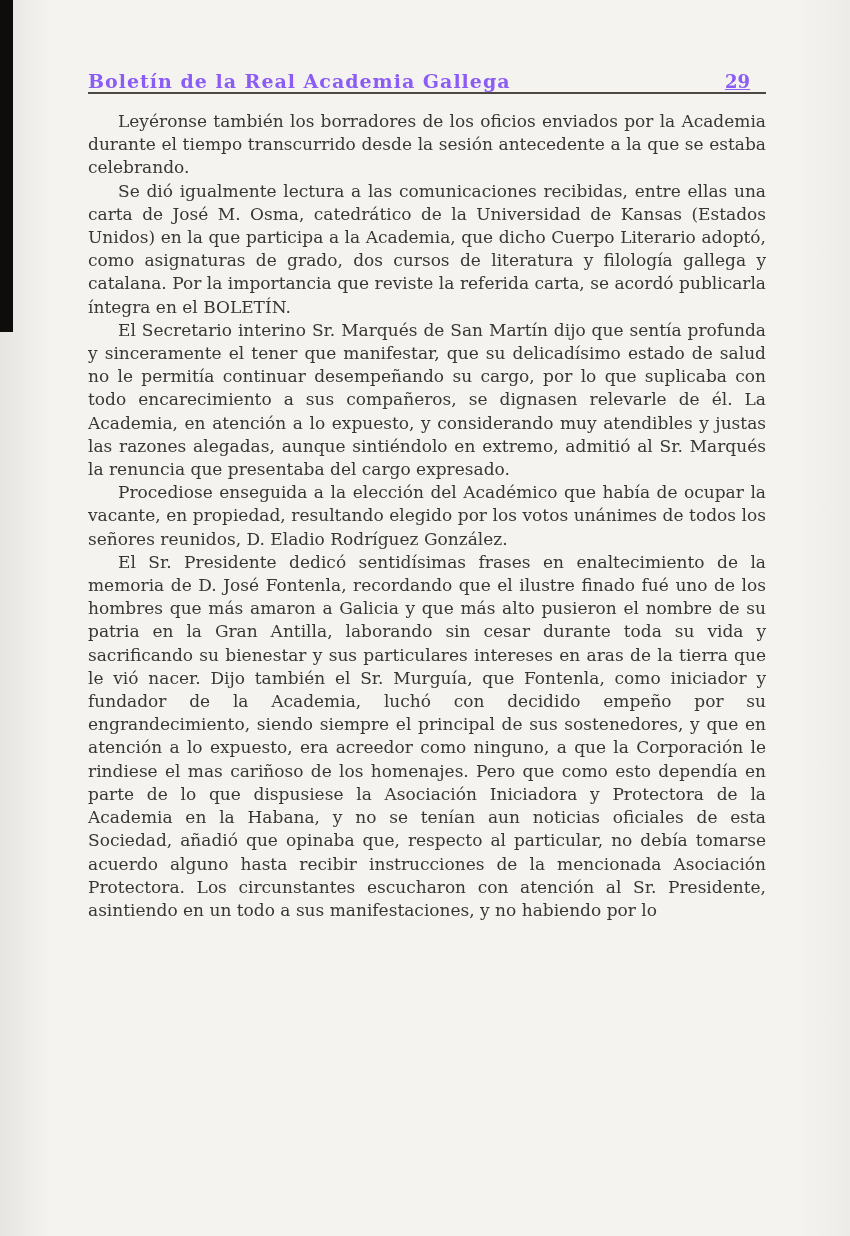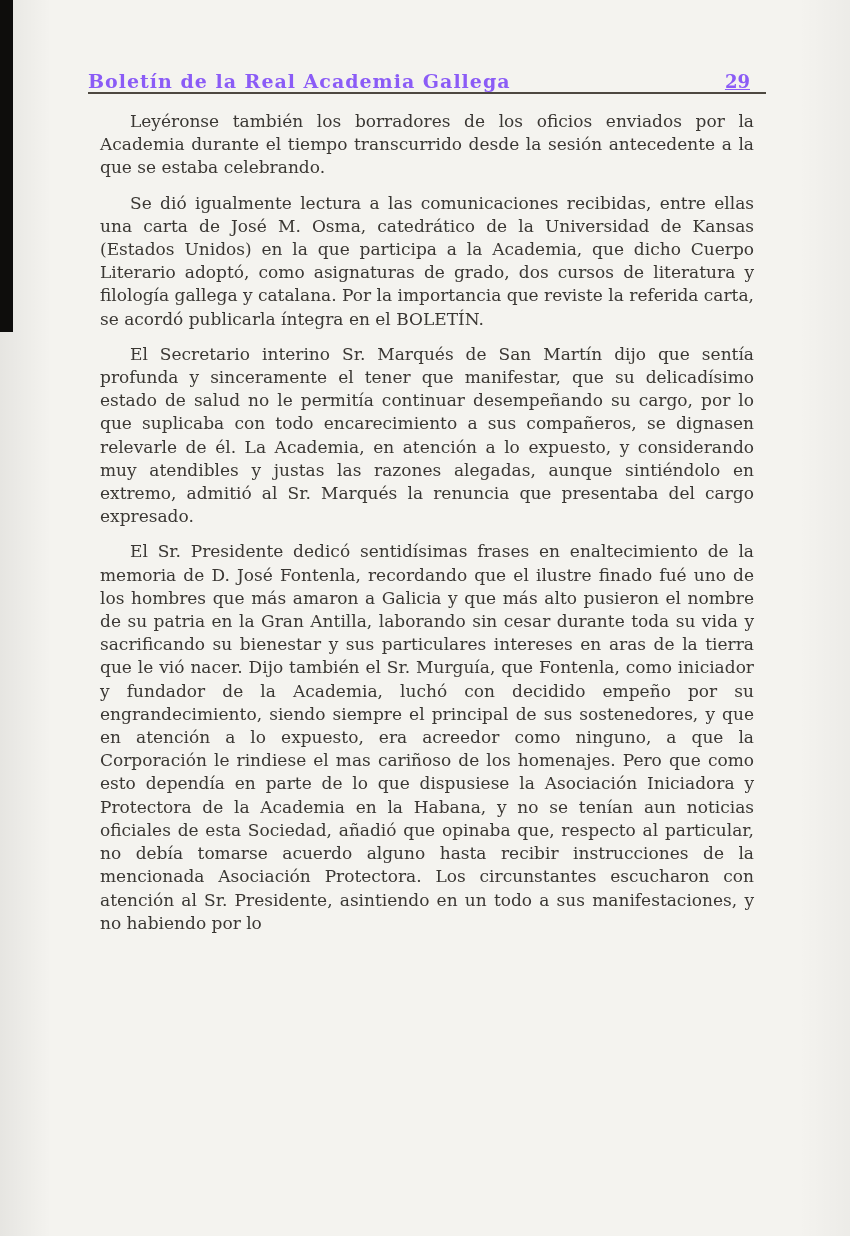--- a/index.html
+++ b/index.html
@@ -54,21 +54,21 @@
     letter-spacing: 0;
     text-decoration: underline;
   }
   .header-rule {
     border: none;
     border-top: 2px solid #4d4840;
     margin: 0 0 16px 0;
     height: 0;
   }
   .body-text p {
-    margin: 12px;
+    margin: 0;
     font-size: 17px;
     line-height: 23.2px;
     text-align: justify;
     text-indent: 30px;
     color: #3a3733;
   }
 </style>
 </head>
 <body>
 
@@ -78,15 +78,16 @@
 <div class="page">
   <div class="header">
     <span>Boletín de la Real Academia Gallega</span>
     <span class="page-number">29</span>
   </div>
   <hr class="header-rule">
   <div class="body-text">
     <p>Leyéronse también los borradores de los oficios enviados por la Academia durante el tiempo transcurrido desde la sesión antecedente a la que se estaba celebrando.</p>
     <p>Se dió igualmente lectura a las comunicaciones recibidas, entre ellas una carta de José M. Osma, catedrático de la Universidad de Kansas (Estados Unidos) en la que participa a la Academia, que dicho Cuerpo Literario adoptó, como asignaturas de grado, dos cursos de literatura y filología gallega y catalana. Por la importancia que reviste la referida carta, se acordó publicarla íntegra en el BOLETÍN.</p>
     <p>El Secretario interino Sr. Marqués de San Martín dijo que sentía profunda y sinceramente el tener que manifestar, que su delicadísimo estado de salud no le permitía continuar desempeñando su cargo, por lo que suplicaba con todo encarecimiento a sus compañeros, se dignasen relevarle de él. La Academia, en atención a lo expuesto, y considerando muy atendibles y justas las razones alegadas, aunque sintiéndolo en extremo, admitió al Sr. Marqués la renuncia que presentaba del cargo expresado.</p>
+    <p>Procediose enseguida a la elección del Académico que había de ocupar la vacante, en propiedad, resultando elegido por los votos unánimes de todos los señores reunidos, D. Eladio Rodríguez González.</p>
     <p>El Sr. Presidente dedicó sentidísimas frases en enaltecimiento de la memoria de D. José Fontenla, recordando que el ilustre finado fué uno de los hombres que más amaron a Galicia y que más alto pusieron el nombre de su patria en la Gran Antilla, laborando sin cesar durante toda su vida y sacrificando su bienestar y sus particulares intereses en aras de la tierra que le vió nacer. Dijo también el Sr. Murguía, que Fontenla, como iniciador y fundador de la Academia, luchó con decidido empeño por su engrandecimiento, siendo siempre el principal de sus sostenedores, y que en atención a lo expuesto, era acreedor como ninguno, a que la Corporación le rindiese el mas cariñoso de los homenajes. Pero que como esto dependía en parte de lo que dispusiese la Asociación Iniciadora y Protectora de la Academia en la Habana, y no se tenían aun noticias oficiales de esta Sociedad, añadió que opinaba que, respecto al particular, no debía tomarse acuerdo alguno hasta recibir instrucciones de la mencionada Asociación Protectora. Los circunstantes escucharon con atención al Sr. Presidente, asintiendo en un todo a sus manifestaciones, y no habiendo por lo</p>
   </div>
 </div>
 
 </body></html>

